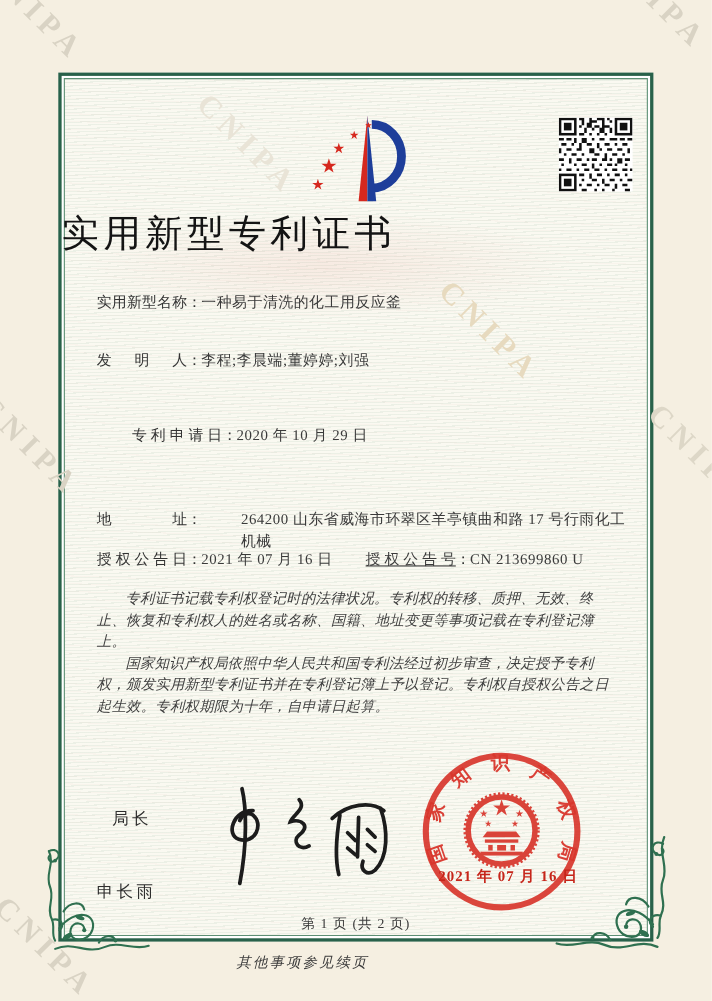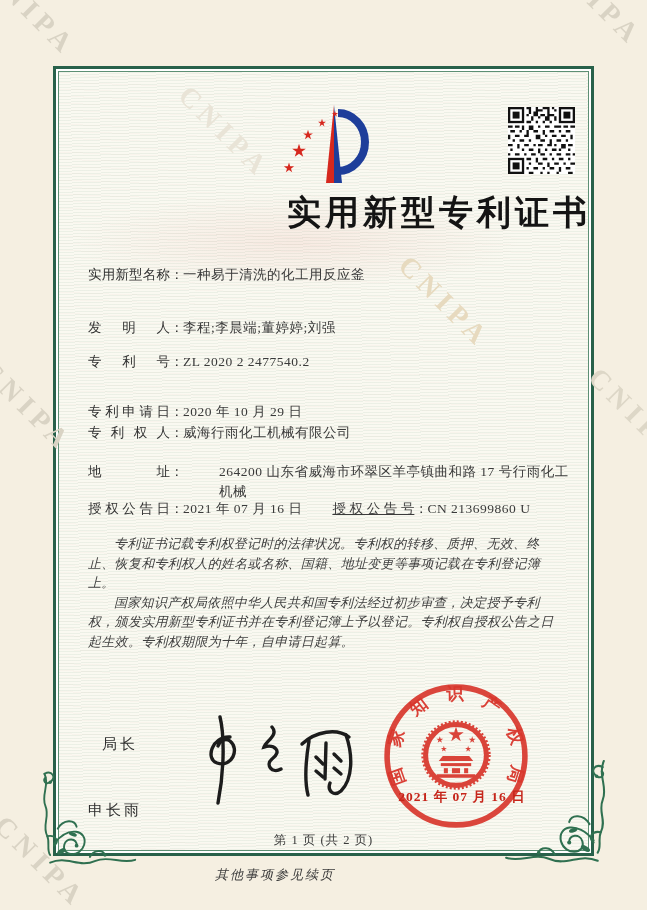--- a/index.html
+++ b/index.html
@@ -28,22 +28,22 @@
       repeating-linear-gradient(2deg, rgba(200,120,110,0.04) 0px, rgba(200,120,110,0.04) 1px, transparent 1px, transparent 7px);
   }
   .cert-content{position:absolute;inset:0;z-index:3;}
   
   .cert-no{
     position:absolute;left:20px;top:28px;font-size:13px;letter-spacing:2px;color:#3a3a3a;
   }
   .logo{position:absolute;left:216px;top:34px;width:122px;height:84px;}
   .qr{position:absolute;left:452px;top:38px;width:67px;height:67px;background:#fff;}
   .title{
-    position:absolute;left:0;top:121px;width:100%;text-align:right;
-    font-size:34px;font-weight:700;letter-spacing:4px;color:#141414;
+    position:absolute;left:0;top:121px;width:100%;text-align:left;
+    font-size:34px;font-weight:400;letter-spacing:4px;color:#141414;
   }
   
   .frow{position:absolute;left:32px;width:478px;font-size:13.5px;line-height:19px;white-space:nowrap;}
   .flabel{
     display:inline-block;width:82px;vertical-align:top;
     text-align:justify;text-align-last:justify;color:#333;
   }
   .colon{display:inline-block;width:13px;color:#333;}
   .fvalue{color:#3a3a3a;letter-spacing:0.5px;}
   .addr-val{display:inline-block;white-space:normal;width:374px;vertical-align:top;line-height:20px;margin-left:36px;}
@@ -139,28 +139,22 @@
     </svg>
 
     <div class="title">实用新型专利证书</div>
 
     <div class="frow" style="top:196px;">
       <span class="flabel">实用新型名称</span><span class="colon">：</span><span class="fvalue">一种易于清洗的化工用反应釜</span>
     </div>
     <div class="frow" style="top:249px;">
       <span class="flabel">发明人</span><span class="colon">：</span><span class="fvalue">李程;李晨端;董婷婷;刘强</span>
     </div>
-    <div class="frow" style="top:283px;">
-      <span class="flabel">专利号</span><span class="colon">：</span><span class="fvalue">ZL 2020 2 2477540.2</span>
-    </div>
-    <div class="frow" style="top:333px;">
+    <div class="frow" style="top:317px;margin-left:32px;">
       <span class="flabel">专利申请日</span><span class="colon">：</span><span class="fvalue">2020 年 10 月 29 日</span>
-    </div>
-    <div class="frow" style="top:354px;">
-      <span class="flabel">专利权人</span><span class="colon">：</span><span class="fvalue">威海行雨化工机械有限公司</span>
     </div>
     <div class="frow" style="top:393px;">
       <span class="flabel">地址</span><span class="colon">：</span><span class="fvalue addr-val"><span>264200 山东省威海市环翠区羊亭镇曲和路 17 号行雨化工</span><br><span>机械</span></span>
     </div>
     <div class="frow" style="top:430px;">
       <span class="flabel">授权公告日</span><span class="colon">：</span><span class="fvalue">2021 年 07 月 16 日</span><span class="flabel2">授权公告号</span><span class="colon">：</span><span class="fvalue">CN 213699860 U</span>
     </div>
 
     <div class="paras">
       <p>专利证书记载专利权登记时的法律状况。专利权的转移、质押、无效、终止、恢复和专利权人的姓名或名称、国籍、地址变更等事项记载在专利登记簿上。</p>

